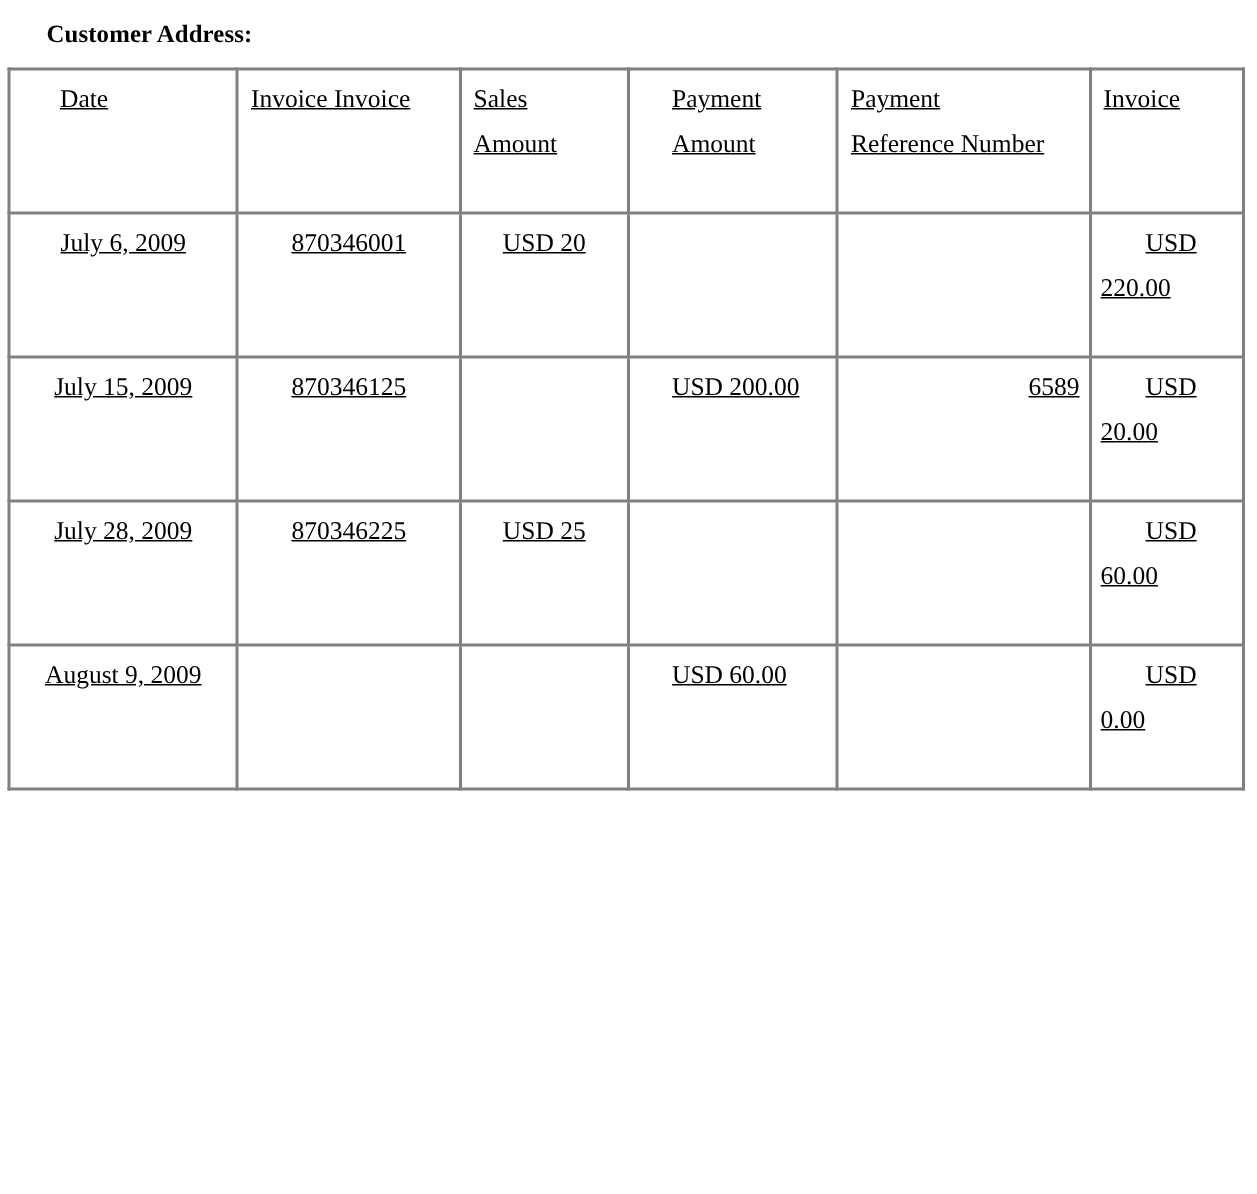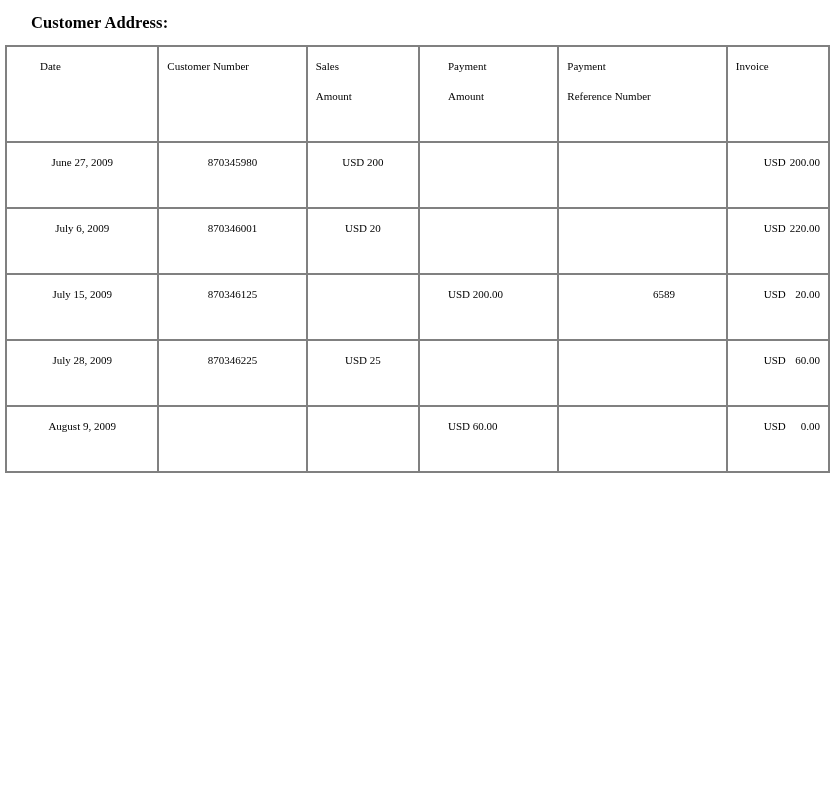--- a/index.html
+++ b/index.html
@@ -49,23 +49,24 @@
   table.ledger {
     border-collapse: collapse;
     table-layout: fixed;
     width: 825px;
     border: 2px solid #808080;
   }
   table.ledger td {
     border: 2px solid #808080;
     vertical-align: top;
     padding: 0;
-    font-size: 11px;
+    font-size: 17px;
     line-height: 30px;
     overflow: hidden;
+    text-decoration: underline;
   }
 
   
   col.c-date   { width: 152px; }
   col.c-inv    { width: 148px; }
   col.c-sales  { width: 112px; }
   col.c-payamt { width: 139px; }
   col.c-payref { width: 168px; }
   col.c-bal    { width: 102px; }
 
@@ -126,21 +127,21 @@
   .cell.center::after { display: none; }
 
   
   .cell.leftpad {
     text-align: left;
     text-indent: 0;
     padding-left: 28px;
   }
   .cell.leftpad::after { display: none; }
   .cell.refpad {
-    text-align: center;
+    text-align: right;
     text-indent: 0;
     padding-left: 10px;
     margin-left: 39px;
   }
   .cell.refpad::after { display: none; }
 
   
   .cell.balance {
     text-align: justify;
     text-indent: 30px;
@@ -170,21 +171,21 @@
       </colgroup>
       <tbody id="ledger-body">
           <tr class="head-row">
             <td>
               <span class="cell head ind-date">
                 <span class="hl">Date</span>
               </span>
             </td>
             <td>
               <span class="cell head">
-                <span class="hl">Customer Number</span>
+                <span class="hl">Invoice Invoice</span>
               </span>
             </td>
             <td>
               <span class="cell head">
                 <span class="hl">Sales</span>
                 <span class="hl">Amount</span>
               </span>
             </td>
             <td>
               <span class="cell head ind-pay">
@@ -199,40 +200,20 @@
               </span>
             </td>
             <td>
               <span class="cell head">
                 <span class="hl">Invoice</span>
               </span>
             </td>
           </tr>
           <tr class="data-row">
             <td>
-              <span class="cell date nowrap">June 27, 2009</span>
-            </td>
-            <td>
-              <span class="cell center">870345980</span>
-            </td>
-            <td>
-              <span class="cell center">USD 200</span>
-            </td>
-            <td>
-              <span class="cell leftpad empty"></span>
-            </td>
-            <td>
-              <span class="cell refpad empty"></span>
-            </td>
-            <td>
-              <span class="cell balance">USD 200.00</span>
-            </td>
-          </tr>
-          <tr class="data-row">
-            <td>
               <span class="cell date nowrap">July 6, 2009</span>
             </td>
             <td>
               <span class="cell center">870346001</span>
             </td>
             <td>
               <span class="cell center">USD 20</span>
             </td>
             <td>
               <span class="cell leftpad empty"></span>

